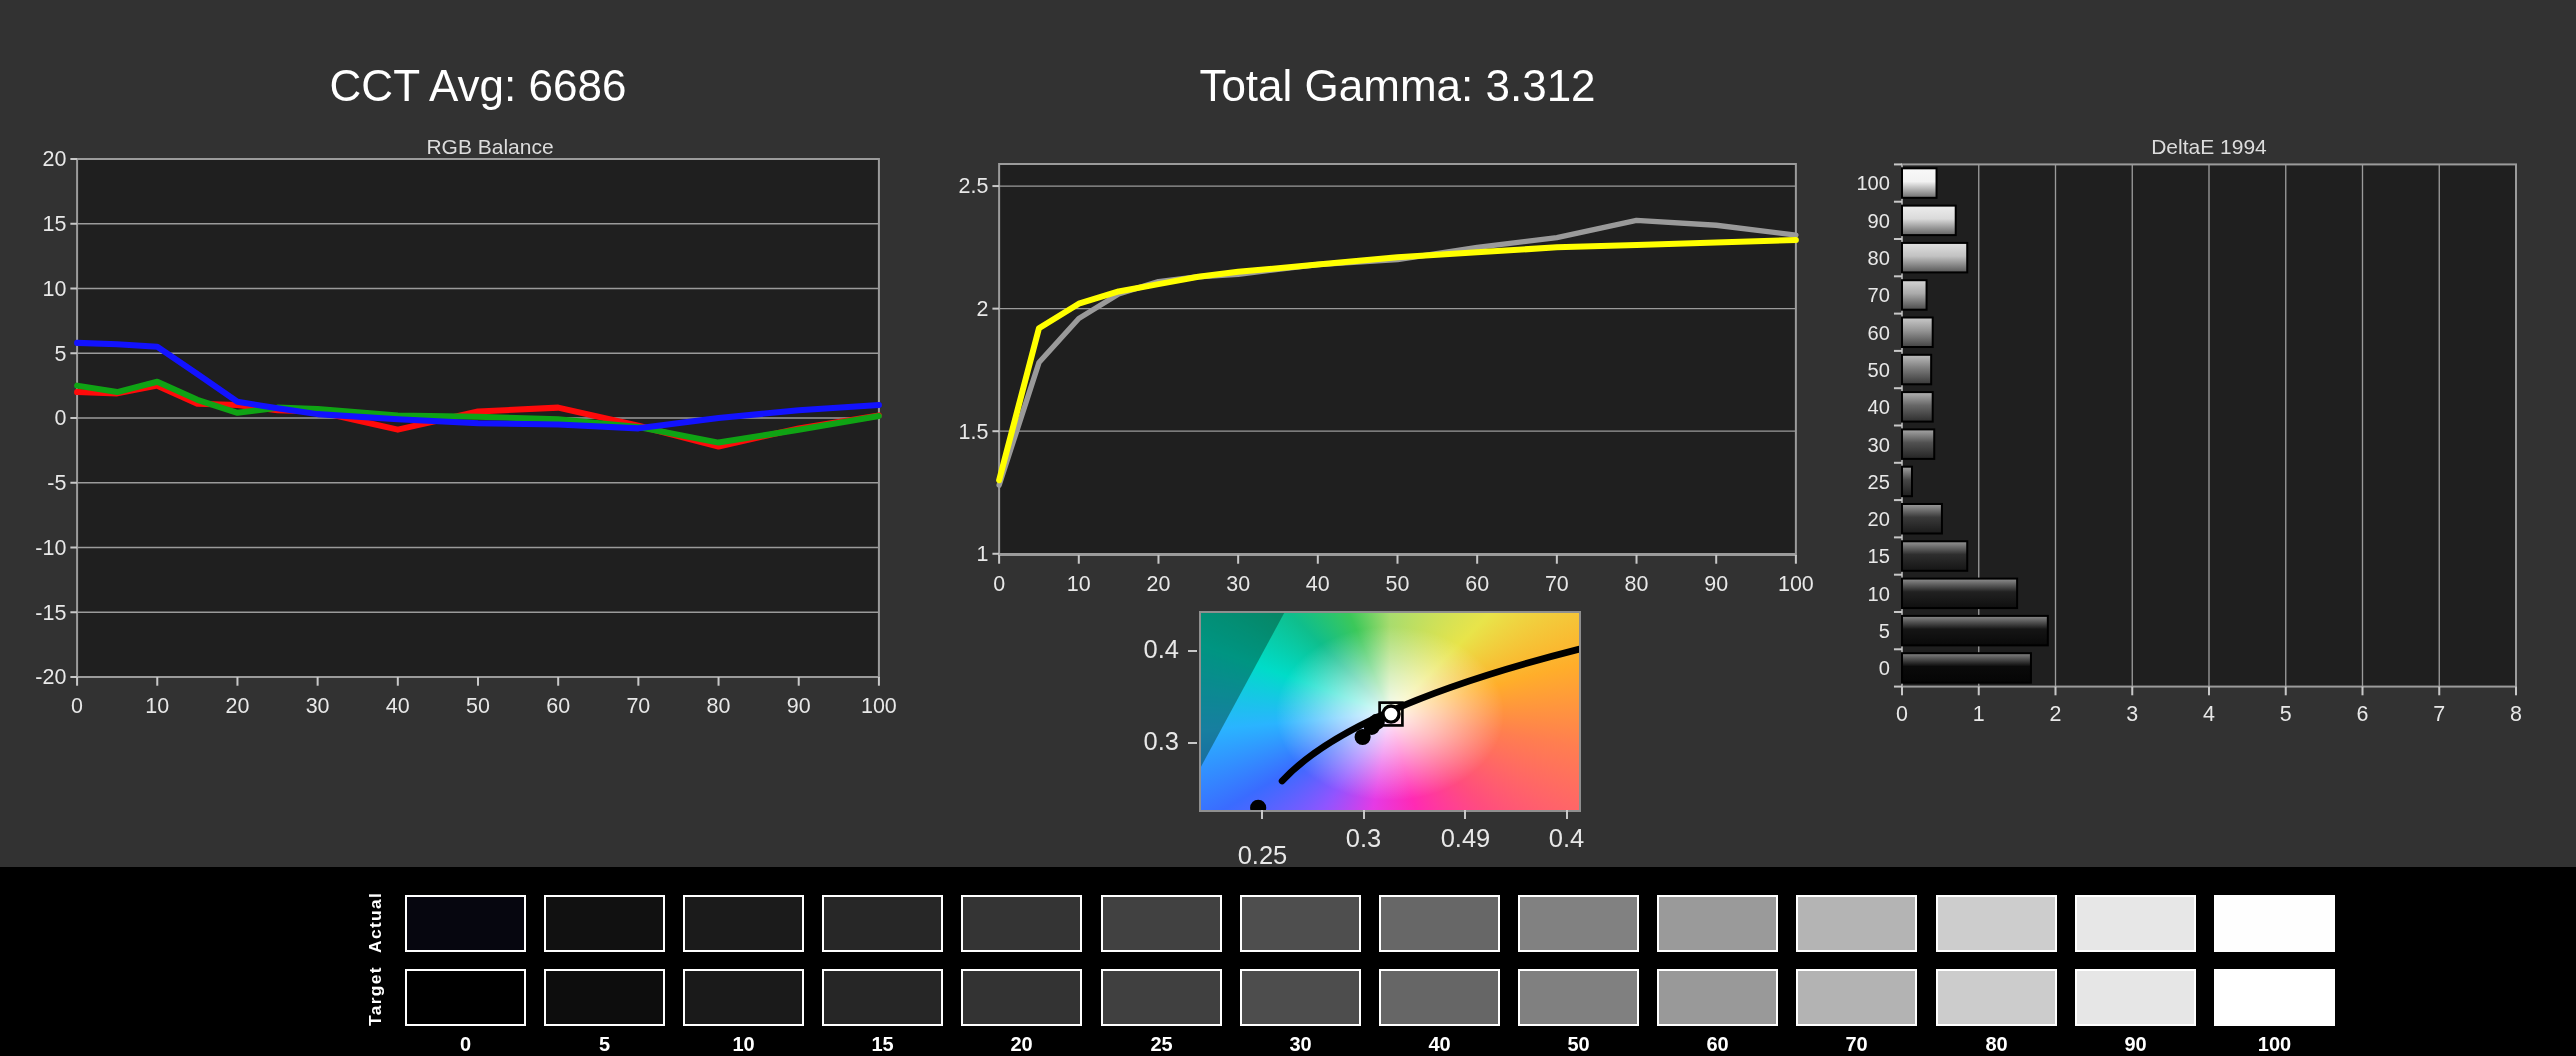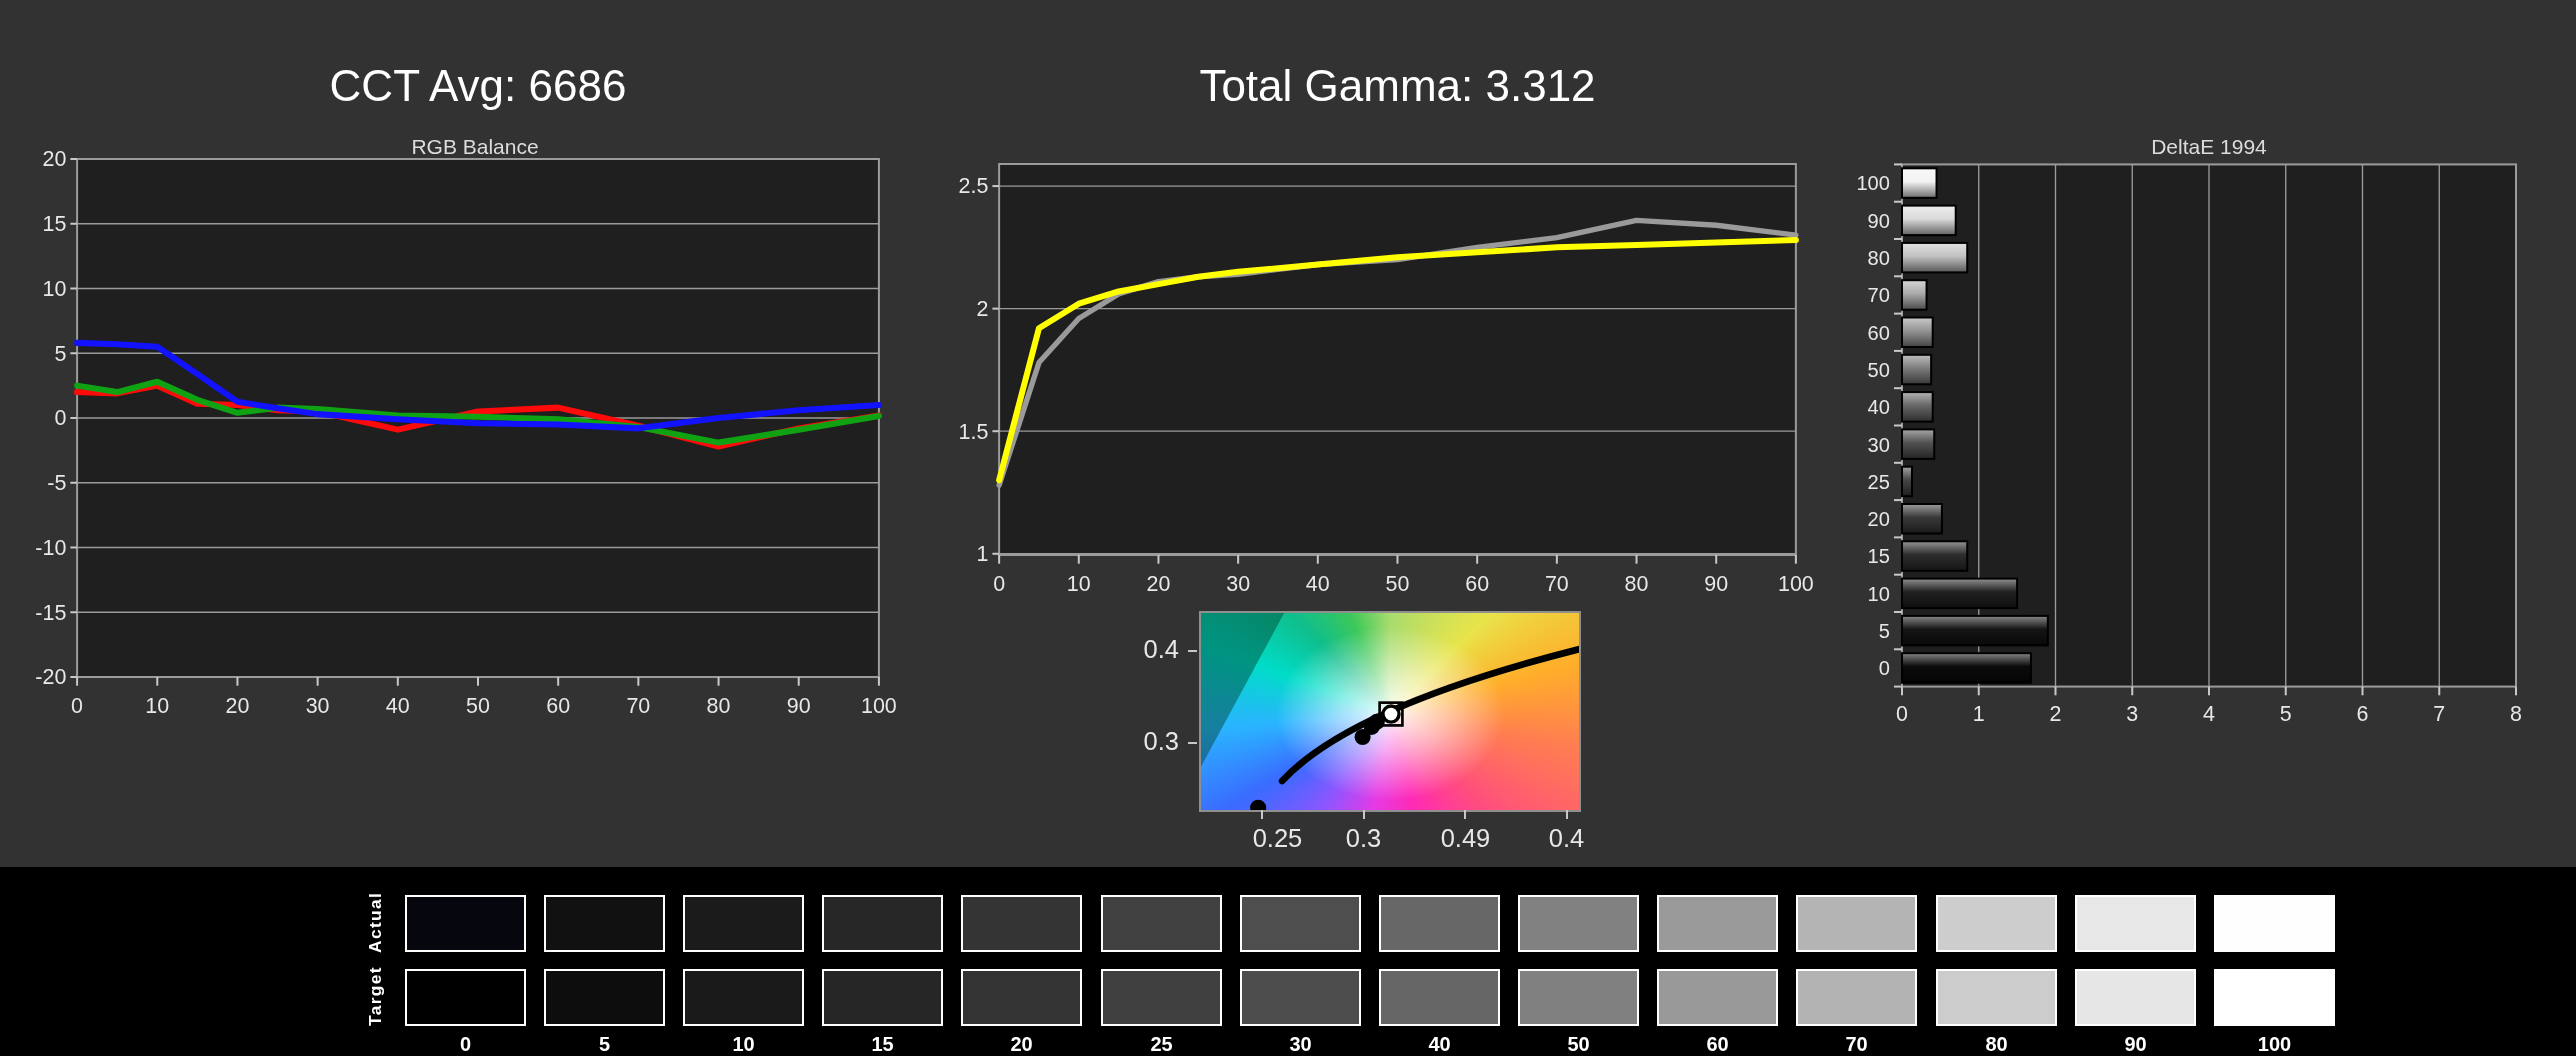--- a/index.html
+++ b/index.html
@@ -30,21 +30,21 @@
              color:#fff;letter-spacing:1.3px;transform:rotate(-90deg);line-height:14.8px;}
 </style>
 </head>
 <body>
 
 <div class="page">
 
   <div class="chart-title" style="left:77px;top:64px;width:802px">CCT Avg: 6686</div>
   <div class="chart-title" style="left:999px;top:64px;width:797px">Total Gamma: 3.312</div>
 
-  <div class="chart-subtitle" style="left:74px;top:136px;width:802px">RGB Balance</div>
+  <div class="chart-subtitle" style="left:89px;top:136px;width:802px">RGB Balance</div>
   <div class="chart-subtitle" style="left:1902px;top:136px;width:614px">DeltaE 1994</div>
 
   <svg id="rgb-svg" style="left:77px;top:159px" width="802" height="518" viewBox="0 0 1195 772">
       <rect x="0" y="0" width="1195" height="772" fill="#1f1f1f" stroke="#9b9b9b" stroke-width="3"></rect>
       <line x1="0" y1="772" x2="1195" y2="772" stroke="#9b9b9b" stroke-width="2"></line>
       <line x1="-10" y1="772" x2="0" y2="772" stroke="#c8c8c8" stroke-width="3"></line>
       <text x="-16" y="783" fill="#e8e8e8" font-size="32" text-anchor="end">-20</text>
       <line x1="0" y1="675.5" x2="1195" y2="675.5" stroke="#9b9b9b" stroke-width="2"></line>
       <line x1="-10" y1="675.5" x2="0" y2="675.5" stroke="#c8c8c8" stroke-width="3"></line>
       <text x="-16" y="686.5" fill="#e8e8e8" font-size="32" text-anchor="end">-15</text>
@@ -145,21 +145,21 @@
         <circle cx="84.75268817204298" cy="290.57342657342656" r="12" fill="#000"></circle>
         <circle cx="240.63709677419348" cy="185.03496503496504" r="12" fill="#000"></circle>
         <circle cx="254.25806451612897" cy="169.95804195804195" r="12" fill="#000"></circle>
         <circle cx="261.82526881720423" cy="162.4195804195804" r="12" fill="#000"></circle>
         <rect x="266.013440860215" y="133.76923076923075" width="34" height="34" fill="none" stroke="#000" stroke-width="4"></rect>
         <circle cx="283.013440860215" cy="150.76923076923075" r="12" fill="#fff" stroke="#000" stroke-width="5"></circle>
       </svg>
   </div>
   <div class="cie-labels" id="cie-labels">
       <div class="cie-xtick" style="left: 62px;"></div>
-      <div class="cie-xlabel" style="left: 38px;">0.25</div>
+      <div class="cie-xlabel" style="left: 23px; margin-top: 17px;">0.25</div>
       <div class="cie-xtick" style="left: 164px;"></div>
       <div class="cie-xlabel" style="left: 124px;">0.3</div>
       <div class="cie-xtick" style="left: 265px;"></div>
       <div class="cie-xlabel" style="left: 226px;">0.49</div>
       <div class="cie-xtick" style="left: 367px;"></div>
       <div class="cie-xlabel" style="left: 327px;">0.4</div>
       <div class="cie-ytick" style="top: 131px;"></div>
       <div class="cie-ylabel" style="top: 116px;">0.3</div>
       <div class="cie-ytick" style="top: 39px;"></div>
       <div class="cie-ylabel" style="top: 24px;">0.4</div>

